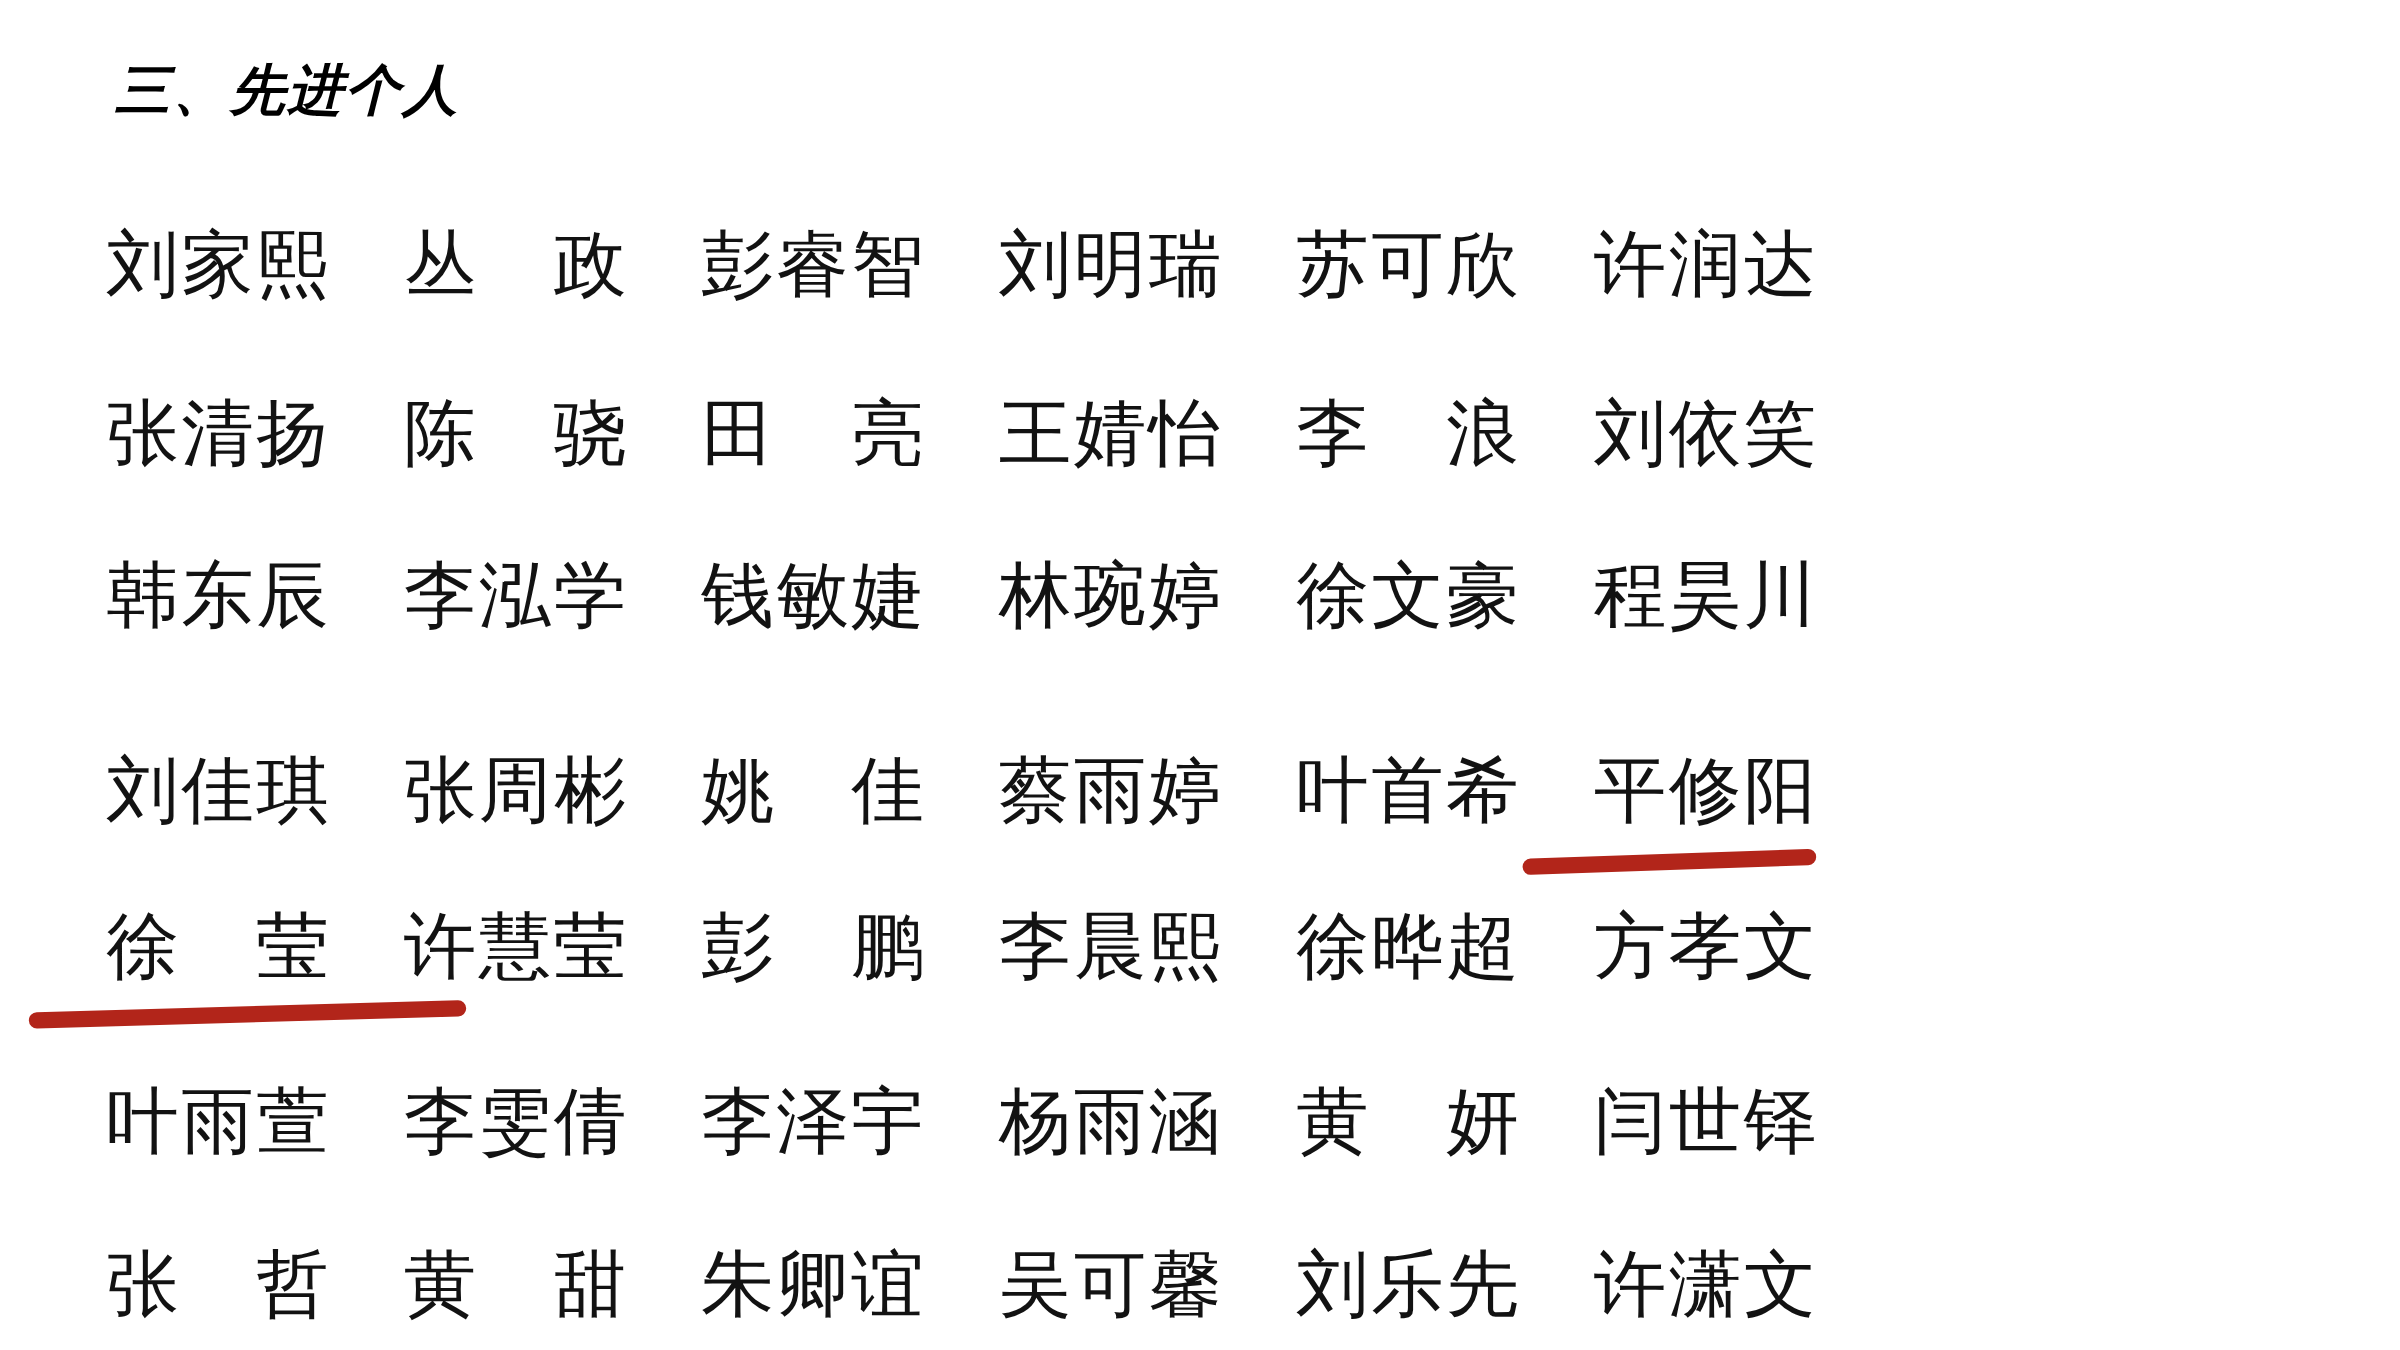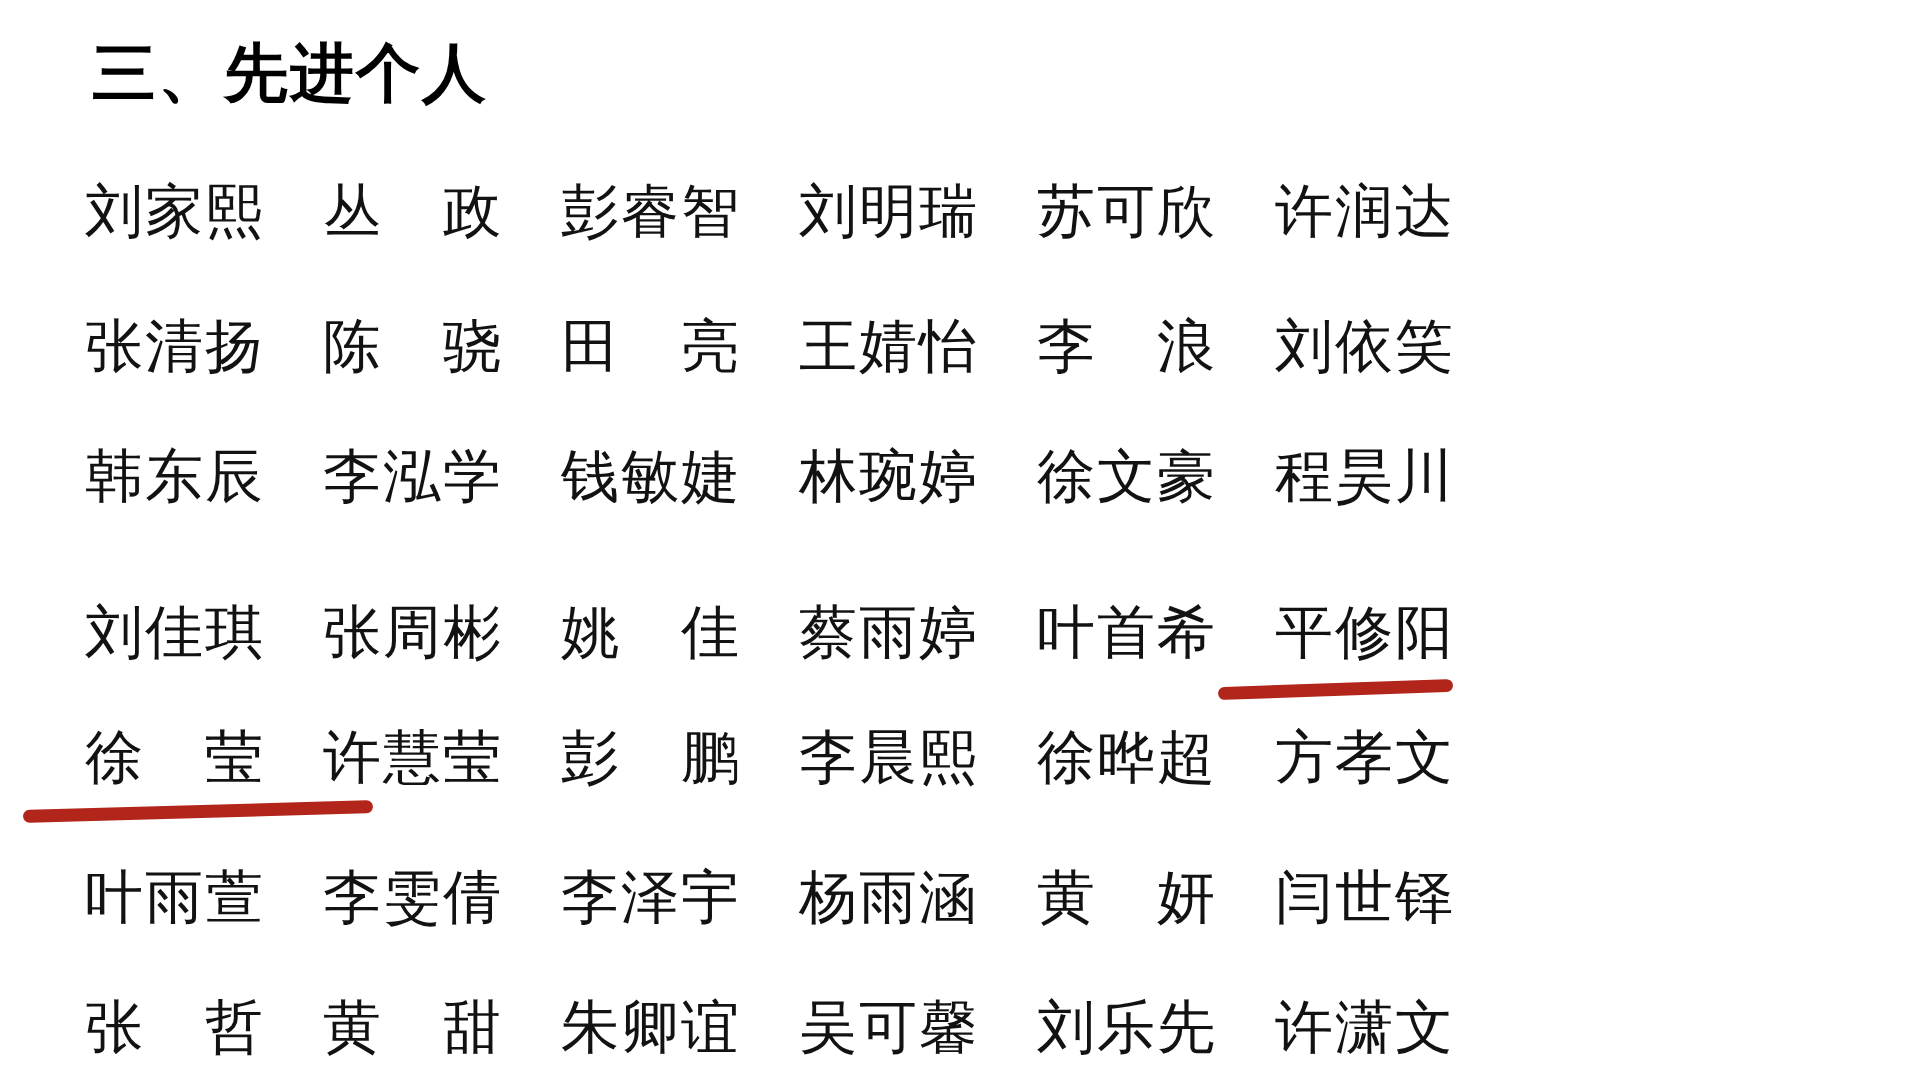--- a/index.html
+++ b/index.html
@@ -14,27 +14,28 @@
   #page {
     position: relative;
     width: 1920px;
     height: 1080px;
     background: #ffffff;
   }
   .heading {
     position: absolute;
     left: 92px;
     top: 38px;
-    font-size: 64px;
+    font-size: 44px;
     line-height: 70px;
     font-weight: 700;
     color: #000000;
     font-family: "Liberation Sans", "DejaVu Sans", sans-serif;
     letter-spacing: 2px;
     white-space: nowrap;
+    font-style: italic;
   }
   .grid {
     position: absolute;
     left: 0;
     top: 0;
     width: 1920px;
     height: 1080px;
   }
   .name-row {
     position: absolute;

